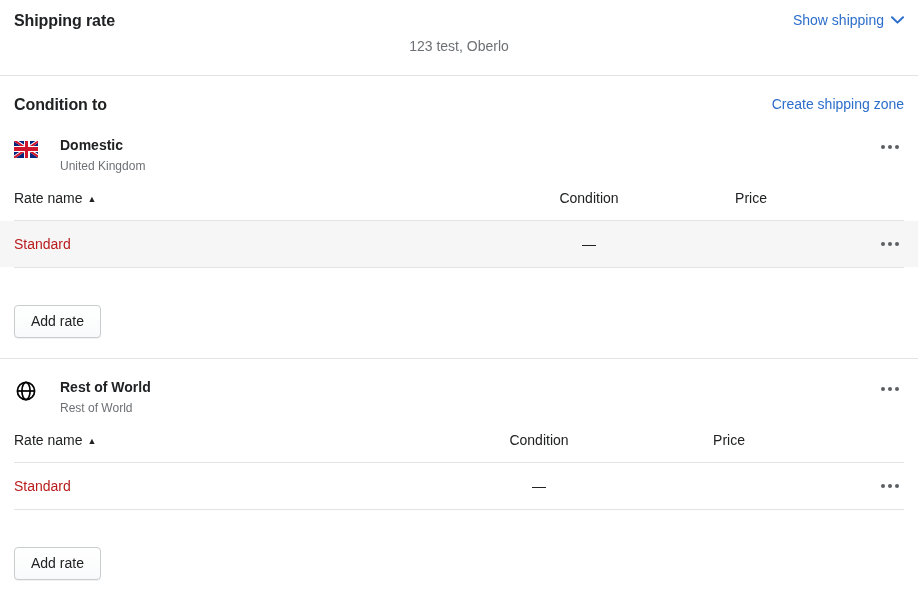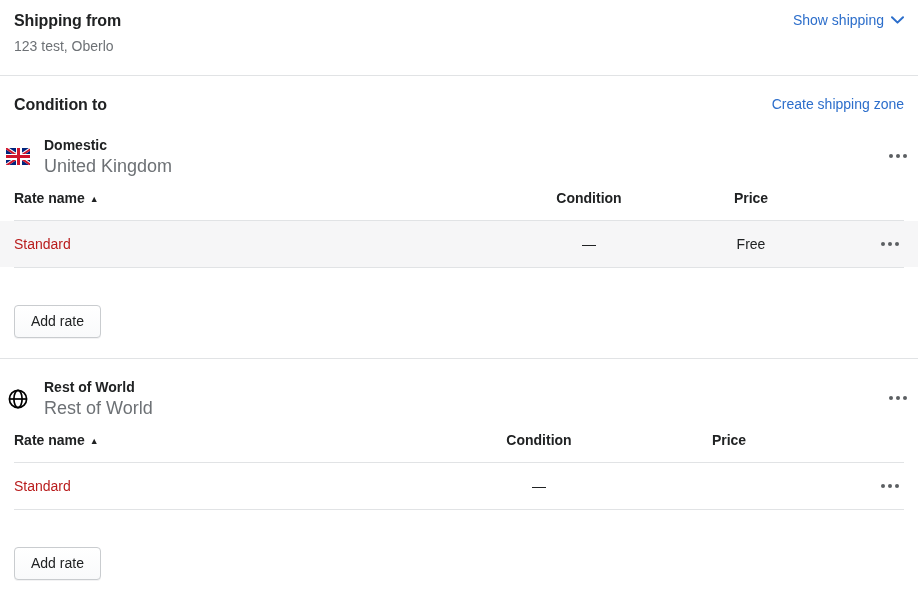--- a/index.html
+++ b/index.html
@@ -40,41 +40,43 @@
   }
   .sec-title {
     font-size: 16px;
     font-weight: bold;
     color: #202223;
     letter-spacing: -0.1px;
   }
   .sec-sub {
     font-size: 14px;
     color: #6d7175;
+    text-align: center;
   }
   .linkish {
     color: #2c6ecb;
     font-size: 14px;
     cursor: pointer;
     display: inline-flex;
     align-items: center;
     gap: 7px;
     white-space: nowrap;
   }
   .linkish svg { display: block; }
 
   #ship-from { padding-top: 12px; }
   #ship-from .sec-sub { margin-top: 8px; }
 
   
   .zone-head {
     display: flex;
-    align-items: center;
-    padding: 0 6px;
+    align-items: flex-start;
+    padding: 0 14px;
     box-sizing: border-box;
+    gap: 8px;
   }
   .zone-icon {
     width: 24px;
     height: 24px;
     flex: 0 0 24px;
     display: flex;
     align-items: center;
     justify-content: center;
     margin-top: 1px;
   }
@@ -82,21 +84,21 @@
     margin-left: 14px;
     flex: 1 1 auto;
   }
   .zone-name {
     font-size: 14px;
     font-weight: bold;
     color: #202223;
     line-height: 19px;
   }
   .zone-region {
-    font-size: 18px;
+    font-size: 12px;
     color: #6d7175;
     line-height: 20px;
     margin-top: 1px;
   }
 
   
   .dots-btn {
     width: 28px;
     height: 22px;
     display: flex;
@@ -153,21 +155,21 @@
   .fu-hr { width: 25px; height: 3.4px; background: #cf142b; top: 6.8px; left: 0; }
 
   
   .tbl { width: 100%; }
   .tr {
     display: flex;
     align-items: center;
     padding: 0 14px;
     box-sizing: border-box;
   }
-  .th-row { height: 44px; font-weight: bold; }
+  .th-row { height: 44px; }
   .td-row { height: 46px; }
   .row-hover { background: #f6f6f7; }
 
   .c-name { font-size: 14px; color: #b91c1c; }
   .th { font-size: 14px; color: #202223; }
   .th .caret {
     display: inline-block;
     margin-left: 5px;
     font-size: 9px;
     line-height: 1;
@@ -196,21 +198,21 @@
     line-height: 16px;
     box-shadow: 0 1px 0 rgba(22,29,37,0.05);
   }
   .btn-wrap { padding: 0 14px; margin-top: 20px; }
 </style>
 </head>
 <body>
 
 <div class="section" id="ship-from">
   <div class="sec-head">
-    <div class="sec-title">Shipping from</div>
+    <div class="sec-title">Shipping rate</div>
     <div class="linkish">
       <span>Show shipping</span>
       <span>
         <svg width="13" height="8" viewBox="0 0 13 8" fill="none" aria-hidden="true">
           <path d="M1 1.3L6.5 6.6L12 1.3" stroke="#2c6ecb" stroke-width="2" stroke-linecap="round" stroke-linejoin="round"></path>
         </svg>
       </span>
     </div>
   </div>
   <div class="sec-sub">123 test, Oberlo</div>
@@ -260,21 +262,20 @@
     </div>
     <div class="th col-cond" style="flex:0 0 130px">Condition</div>
     <div class="th col-price" style="flex:0 0 194px">Price</div>
     <div style="flex:1 1 auto"></div>
   </div>
   <div class="rule"></div>
 
   <div class="tr td-row row-hover">
     <div class="c-name" style="flex:0 0 510px">Standard</div>
     <div class="col-cond" style="flex:0 0 130px">—</div>
-    <div class="col-price" style="flex:0 0 194px">Free</div>
     <div style="flex:1 1 auto"></div>
     <button class="dots-btn">
       <i></i>
       <i></i>
       <i></i>
     </button>
   </div>
   <div class="rule"></div>
 </div>
 

